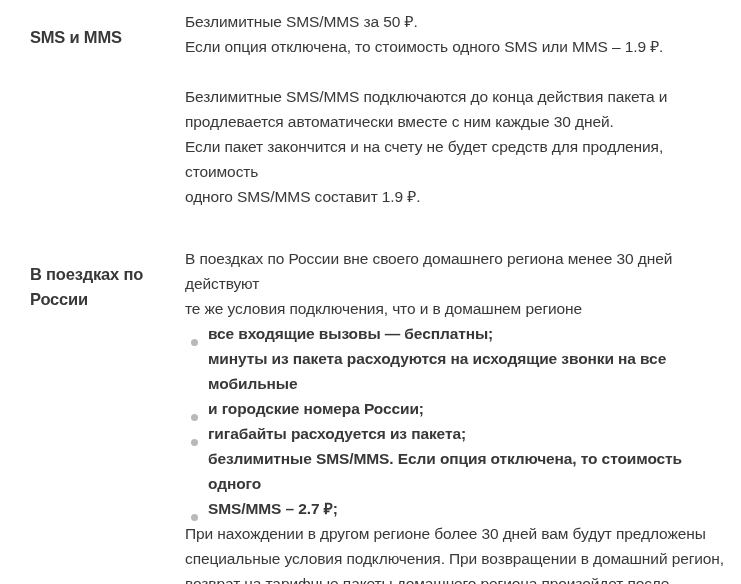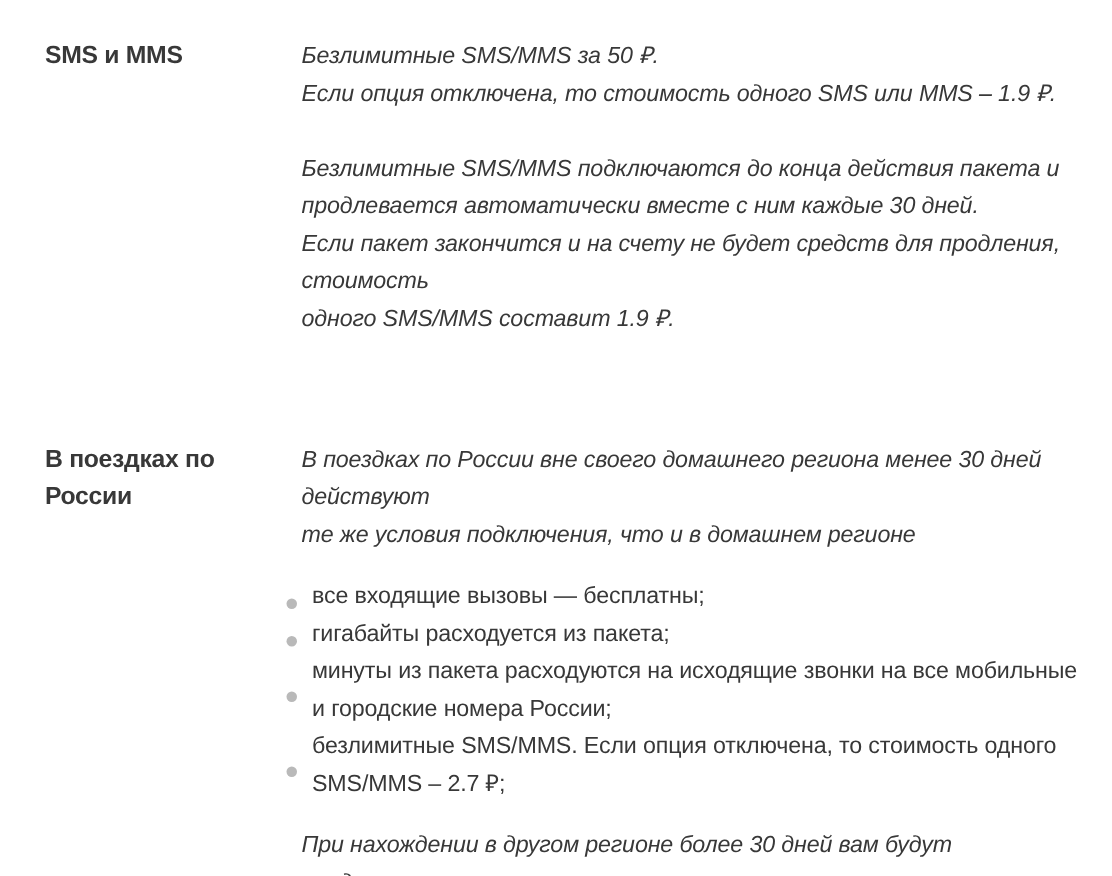--- a/index.html
+++ b/index.html
@@ -32,35 +32,35 @@
     letter-spacing: -0.2px;
     margin: 16px;
   }
   .content {
     font-size: 15.5px;
     line-height: 25px;
     max-width: 548px;
     letter-spacing: -0.1px;
   }
   .content p {
-    margin: 16px;
+    margin: 0;
     white-space: pre-line;
-    font-style: italic;
   }
   .content p.spaced {
     margin-top: 25px;
   }
   ul.bullets {
     list-style: none;
     margin: 0;
     padding: 0;
   }
   ul.bullets li {
     display: flex;
-    align-items: center;
+    align-items: flex-end;
+    font-weight: bold;
   }
   .dot {
     width: 7px;
     height: 7px;
     border-radius: 50%;
     background: #b9b9b9;
     margin: 9px 10px 0 6px;
     flex: 0 0 auto;
   }
   .btext {
@@ -90,26 +90,26 @@
     <div class="content">
       <p>В поездках по России вне своего домашнего региона менее 30 дней действуют
 те же условия подключения, что и в домашнем регионе</p>
       <ul class="bullets">
         <li>
           <span class="dot"></span>
           <span class="btext">все входящие вызовы — бесплатны;</span>
         </li>
         <li>
           <span class="dot"></span>
-          <span class="btext">гигабайты расходуется из пакета;</span>
+          <span class="btext">минуты из пакета расходуются на исходящие звонки на все мобильные
+и городские номера России;</span>
         </li>
         <li>
           <span class="dot"></span>
-          <span class="btext">минуты из пакета расходуются на исходящие звонки на все мобильные
-и городские номера России;</span>
+          <span class="btext">гигабайты расходуется из пакета;</span>
         </li>
         <li>
           <span class="dot"></span>
           <span class="btext">безлимитные SMS/MMS. Если опция отключена, то стоимость одного
 SMS/MMS – 2.7 ₽;</span>
         </li>
       </ul>
       <p>При нахождении в другом регионе более 30 дней вам будут предложены
 специальные условия подключения. При возвращении в домашний регион,
 возврат на тарифные пакеты домашнего региона произойдет после

